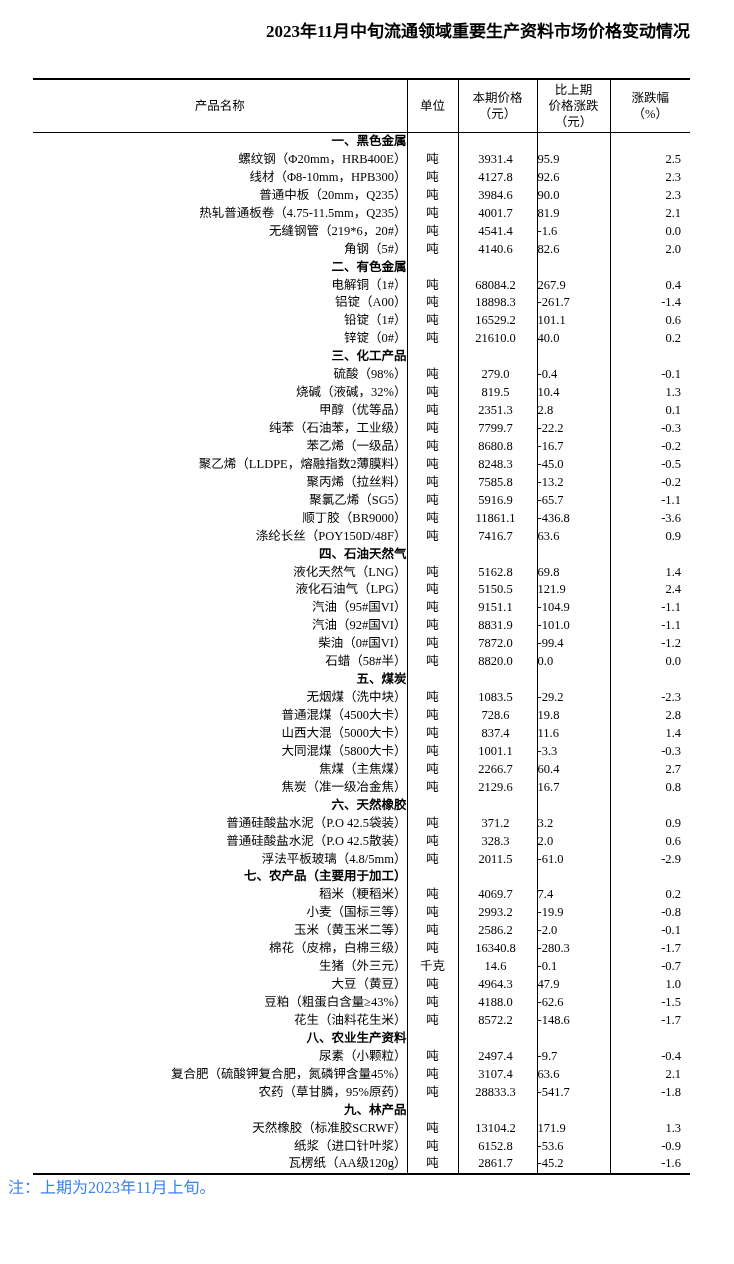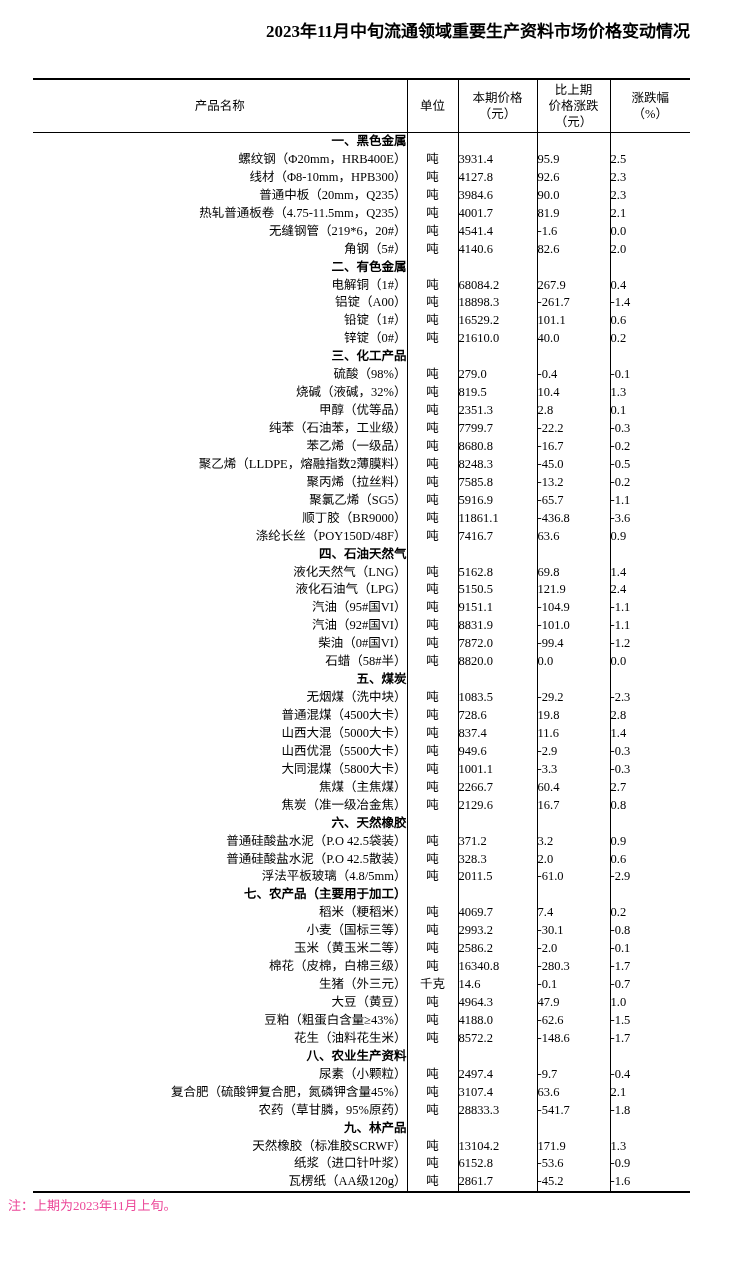--- a/index.html
+++ b/index.html
@@ -43,27 +43,27 @@
     font-size: 12.5px;
     line-height: 17.93px;
     vertical-align: middle;
     white-space: nowrap;
     overflow: hidden;
   }
   .col-unit, .col-price, .col-change, .col-pct { border-left: 1px solid #000; }
   td.col-name        { padding-left: 40px; text-align: right; }
   tr.section td.col-name { padding-left: 12px; font-weight: 700; }
   td.col-unit        { text-align: center; }
-  td.col-price       { text-align: left; padding-right: 4px; }
+  td.col-price       { text-align: center; padding-right: 4px; }
   td.col-change      { text-align: left; padding-right: 3px; }
-  td.col-pct         { text-align: left; padding-right: 9px; }
+  td.col-pct         { text-align: right; padding-right: 9px; }
   .footnote {
     margin: 5px 0 0 8px;
-    font-size: 13px;
-    color: #ec4899;
+    font-size: 16px;
+    color: #3b82f6;
     line-height: 15px;
   }
 </style>
 </head>
 <body>
 
 <div class="page-title">2023年11月中旬流通领域重要生产资料市场价格变动情况</div>
 
 <table class="price-table">
   <colgroup>
@@ -319,27 +319,20 @@
         <td class="col-pct">2.8</td>
       </tr>
       <tr>
         <td class="col-name">山西大混（5000大卡）</td>
         <td class="col-unit">吨</td>
         <td class="col-price">837.4</td>
         <td class="col-change">11.6</td>
         <td class="col-pct">1.4</td>
       </tr>
       <tr>
-        <td class="col-name">山西优混（5500大卡）</td>
-        <td class="col-unit">吨</td>
-        <td class="col-price">949.6</td>
-        <td class="col-change">-2.9</td>
-        <td class="col-pct">-0.3</td>
-      </tr>
-      <tr>
         <td class="col-name">大同混煤（5800大卡）</td>
         <td class="col-unit">吨</td>
         <td class="col-price">1001.1</td>
         <td class="col-change">-3.3</td>
         <td class="col-pct">-0.3</td>
       </tr>
       <tr>
         <td class="col-name">焦煤（主焦煤）</td>
         <td class="col-unit">吨</td>
         <td class="col-price">2266.7</td>
@@ -392,21 +385,21 @@
         <td class="col-name">稻米（粳稻米）</td>
         <td class="col-unit">吨</td>
         <td class="col-price">4069.7</td>
         <td class="col-change">7.4</td>
         <td class="col-pct">0.2</td>
       </tr>
       <tr>
         <td class="col-name">小麦（国标三等）</td>
         <td class="col-unit">吨</td>
         <td class="col-price">2993.2</td>
-        <td class="col-change">-30.1</td>
+        <td class="col-change">-19.9</td>
         <td class="col-pct">-0.8</td>
       </tr>
       <tr>
         <td class="col-name">玉米（黄玉米二等）</td>
         <td class="col-unit">吨</td>
         <td class="col-price">2586.2</td>
         <td class="col-change">-2.0</td>
         <td class="col-pct">-0.1</td>
       </tr>
       <tr>

